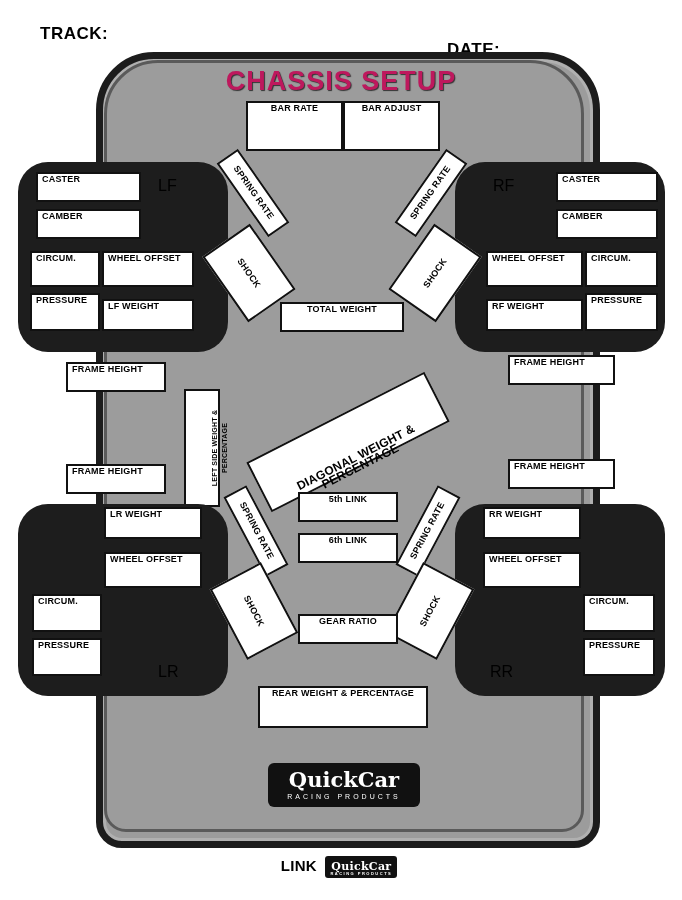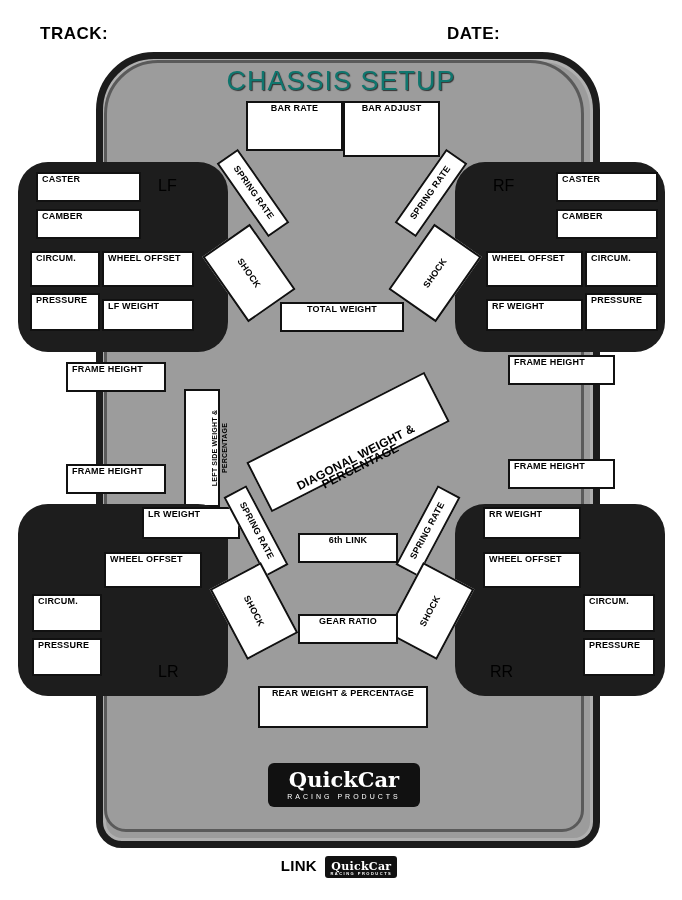--- a/index.html
+++ b/index.html
@@ -21,21 +21,21 @@
     position: absolute;
     top: 24px;
     left: 0;
     width: 682px;
     height: 26px;
     font-size: 17px;
     font-weight: bold;
     letter-spacing: 0.5px;
   }
   .hdr .track { position: absolute; left: 40px; top: 0; }
-  .hdr .date  { position: absolute; left: 447px; top: 0; }
+  .hdr .date  { position: absolute; left: 447px; top: 16px; }
 
   
   .chassis {
     position: absolute;
     left: 18px;
     top: 52px;
     width: 645px;
     height: 790px;
   }
   .outline {
@@ -59,23 +59,23 @@
     border-radius: 54px 54px 22px 22px;
     pointer-events: none;
   }
 
   .title {
     position: absolute;
     left: 78px;
     top: 14px;
     width: 490px;
     text-align: center;
-    color: #0f766e;
+    color: #be185d;
     font-size: 27px;
-    font-weight: normal;
+    font-weight: bold;
     letter-spacing: 1px;
     text-shadow: 1px 1px 1px #333;
   }
 
   
   .fld {
     position: absolute;
     background: #ffffff;
     border: 2px solid #111;
     box-sizing: border-box;
@@ -151,21 +151,21 @@
 </div>
 
 <div class="chassis">
 
   <div class="outline"></div>
   <div class="outline2"></div>
 
   <div class="title">CHASSIS SETUP</div>
 
   <div class="fld center" style="left:228px; top:49px; width:97px; height:50px;">BAR RATE</div>
-  <div class="fld center" style="left:325px; top:49px; width:97px; height:56px;">BAR ADJUST</div>
+  <div class="fld center" style="left:325px; top:49px; width:97px; height:50px;">BAR ADJUST</div>
 
   <div class="pod" style="left:0px; top:110px; width:210px; height:190px;"></div>
   <div class="podlabel" style="position:absolute; left:140px; top:125px;">LF</div>
 
   <div class="fld" style="left:18px; top:120px; width:105px; height:30px;">CASTER</div>
   <div class="fld" style="left:18px; top:157px; width:105px; height:30px;">CAMBER</div>
   <div class="fld" style="left:12px; top:199px; width:70px; height:36px;">CIRCUM.</div>
   <div class="fld" style="left:84px; top:199px; width:92px; height:36px;">WHEEL OFFSET</div>
   <div class="fld" style="left:12px; top:241px; width:70px; height:38px;">PRESSURE</div>
   <div class="fld" style="left:84px; top:247px; width:92px; height:32px;">LF WEIGHT</div>
@@ -193,39 +193,40 @@
   <div class="fld" style="left:48px; top:412px; width:100px; height:30px;">FRAME HEIGHT</div>
   <div class="fld" style="left:490px; top:407px; width:107px; height:30px;">FRAME HEIGHT</div>
 
   <div class="fld center rot" style="left:125px; top:378px; width:118px; height:36px; transform:rotate(-90deg); font-size:7px; padding-top:24px;">LEFT SIDE WEIGHT &amp; PERCENTAGE</div>
 
   <div class="fld center rot" style="left:230px; top:362px; width:200px; height:56px; transform:rotate(-27deg); font-size:12px; padding-top:38px;">DIAGONAL WEIGHT &amp; PERCENTAGE</div>
 
   <div class="pod" style="left:0px; top:452px; width:210px; height:192px;"></div>
   <div class="podlabel" style="position:absolute; left:140px; top:611px;">LR</div>
 
-  <div class="fld" style="left:86px; top:455px; width:98px; height:32px;margin-left:38px;">LR WEIGHT</div>
+  <div class="fld" style="left:86px; top:455px; width:98px; height:32px;">LR WEIGHT</div>
   <div class="fld" style="left:86px; top:500px; width:98px; height:36px;">WHEEL OFFSET</div>
   <div class="fld" style="left:14px; top:542px; width:70px; height:38px;">CIRCUM.</div>
   <div class="fld" style="left:14px; top:586px; width:70px; height:38px;">PRESSURE</div>
 
   <div class="fld center rot" style="left:193px; top:466px; width:90px; height:26px; transform:rotate(62deg); padding-top:5px;">SPRING RATE</div>
   <div class="fld center rot" style="left:196px; top:530px; width:80px; height:58px; transform:rotate(62deg); padding-top:22px;">SHOCK</div>
 
   <div class="pod" style="left:437px; top:452px; width:210px; height:192px;"></div>
   <div class="podlabel" style="position:absolute; left:472px; top:611px;">RR</div>
 
   <div class="fld" style="left:465px; top:455px; width:98px; height:32px;">RR WEIGHT</div>
   <div class="fld" style="left:465px; top:500px; width:98px; height:36px;">WHEEL OFFSET</div>
   <div class="fld" style="left:565px; top:542px; width:72px; height:38px;">CIRCUM.</div>
   <div class="fld" style="left:565px; top:586px; width:72px; height:38px;">PRESSURE</div>
 
   <div class="fld center rot" style="left:365px; top:466px; width:90px; height:26px; transform:rotate(-62deg); padding-top:5px;">SPRING RATE</div>
   <div class="fld center rot" style="left:372px; top:530px; width:80px; height:58px; transform:rotate(-62deg); padding-top:22px;">SHOCK</div>
 
+  <div class="fld center" style="left:280px; top:440px; width:100px; height:30px;">5th LINK</div>
   <div class="fld center" style="left:280px; top:481px; width:100px; height:30px;">6th LINK</div>
   <div class="fld center" style="left:280px; top:562px; width:100px; height:30px;">GEAR RATIO</div>
 
   <div class="fld center" style="left:240px; top:634px; width:170px; height:42px;">REAR WEIGHT &amp; PERCENTAGE</div>
 
   <div class="logo" style="left:250px; top:711px; width:152px; height:44px;">
     <div class="l1">QuickCar</div>
     <div class="l2">RACING PRODUCTS</div>
   </div>
 

